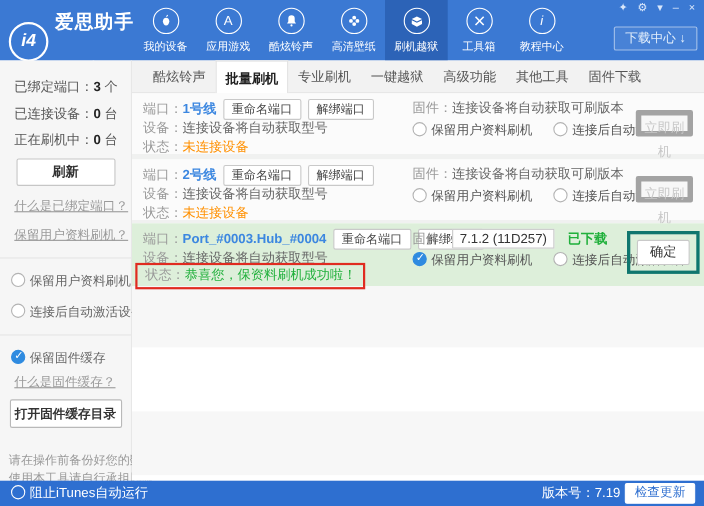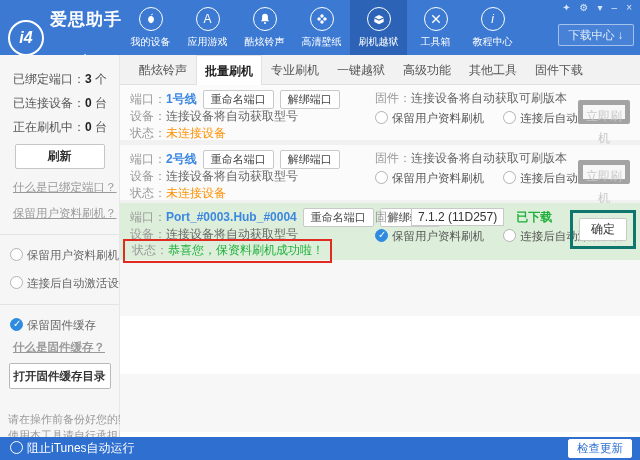--- a/index.html
+++ b/index.html
@@ -205,21 +205,21 @@
     <div class="opt-row">
       <span class="radio"></span><span>保留用户资料刷机</span>
     </div>
     <div class="opt-row">
       <span class="radio"></span><span>连接后自动激活设备</span>
     </div>
     <div class="divider"></div>
     <div class="opt-row">
       <span class="radio checked"></span><span>保留固件缓存</span>
     </div>
-    <a class="side-link" style="margin-top:7px;font-weight:bold;">什么是固件缓存？</a>
+    <a class="side-link" style="margin-top:7px;">什么是固件缓存？</a>
     <button class="cache-btn">打开固件缓存目录</button>
     <div class="warning">
       <div>请在操作前备份好您的数据</div>
       <div>使用本工具请自行承担风险</div>
     </div>
   </div>
 
   <div class="main">
 
     <div class="port-row">
@@ -266,16 +266,17 @@
 
     <div class="empty-row-a"></div>
     <div class="empty-row-b"></div>
     <div class="empty-row-c"></div>
   </div>
 
   <div class="statusbar">
     <div class="itunes">
       <span class="radio"></span><span>阻止iTunes自动运行</span>
     </div>
+    <div class="version">版本号：7.19</div>
     <div class="update-btn">检查更新</div>
   </div>
 
 </div>
 
 </body></html>

